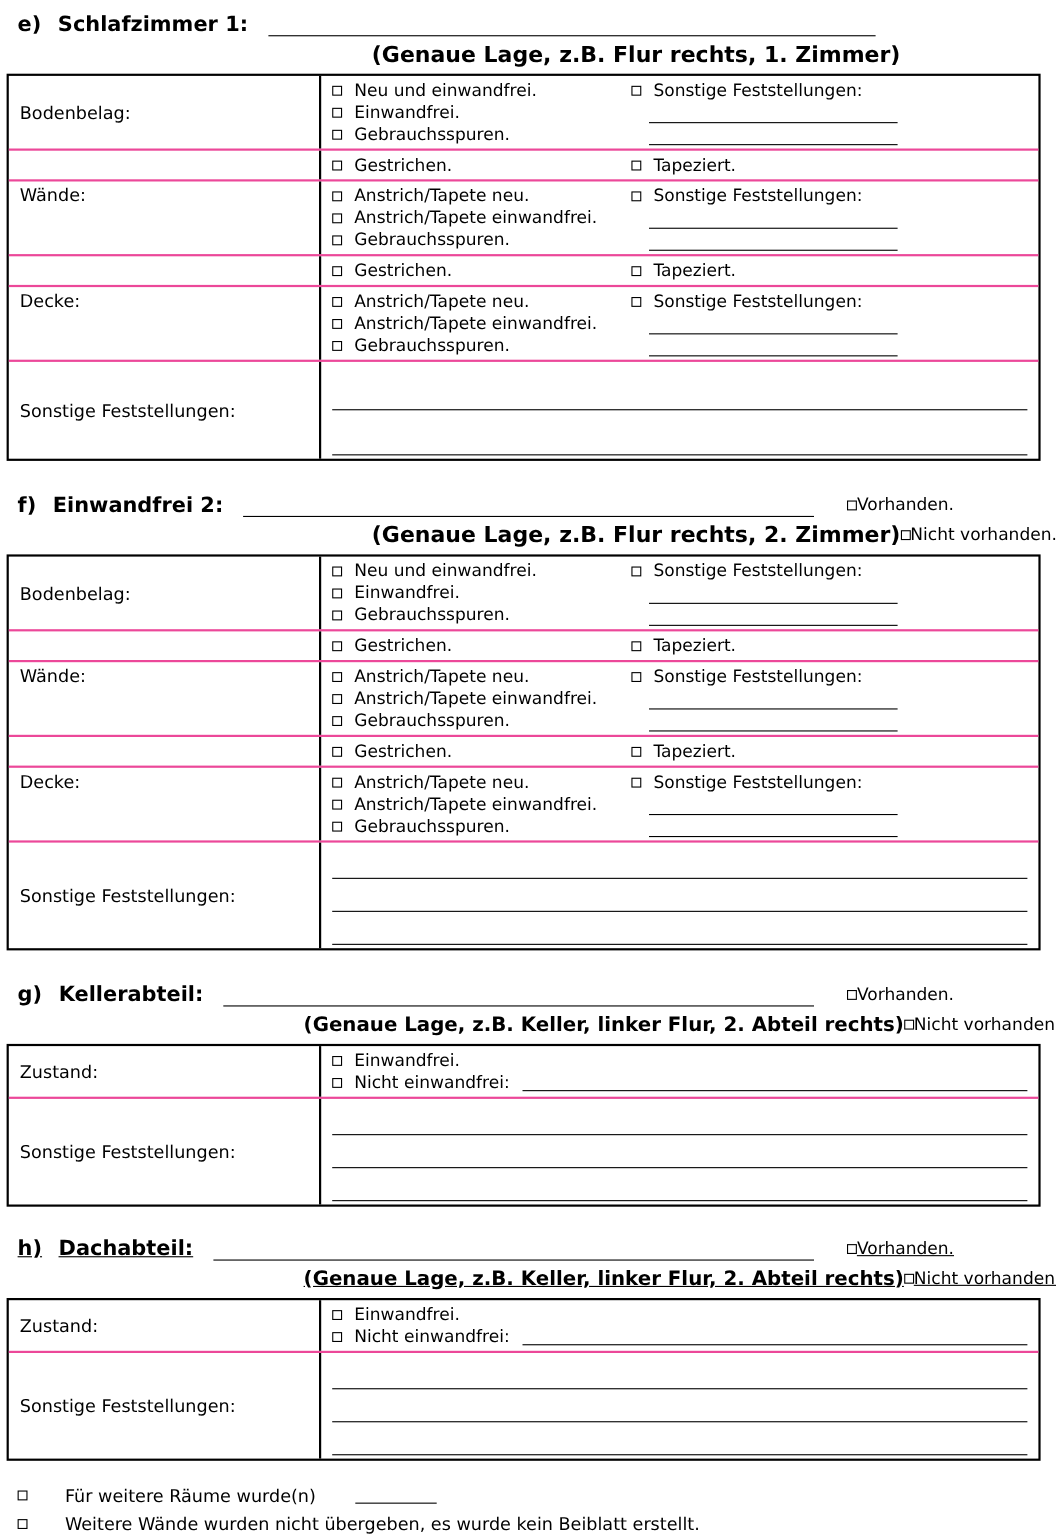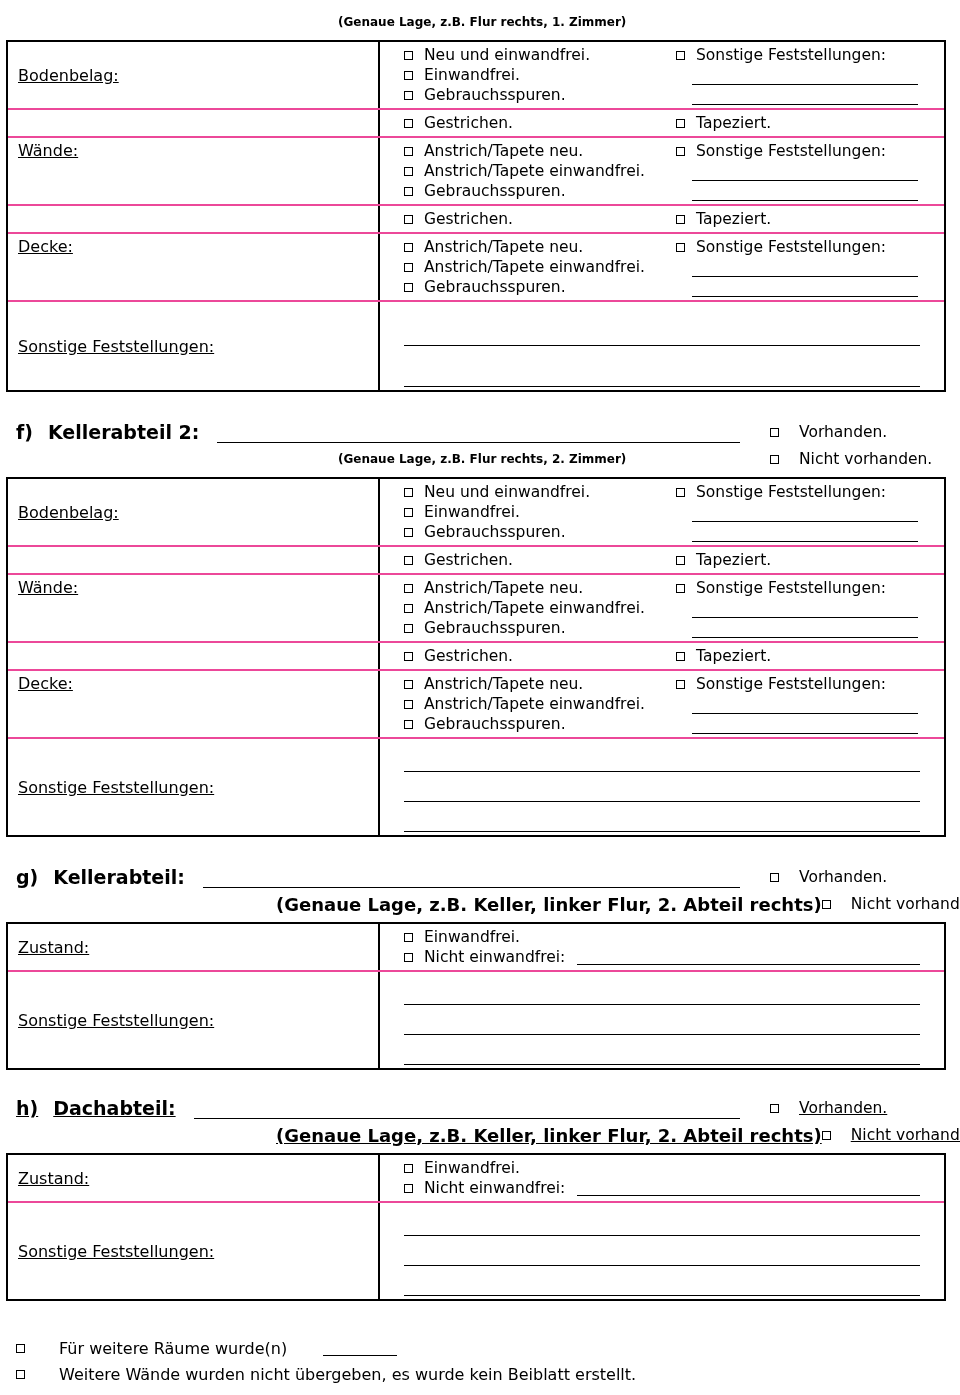--- a/index.html
+++ b/index.html
@@ -27,43 +27,42 @@
   .sec-title .tt { margin-left: 15px; }
   .loc-blank {
     flex: 1; height: 22px;
     border-bottom: 1.6px solid #000;
     margin-left: 18px;
   }
   .loc-blank.no-presence { margin-right: 150px; }
   .loc-blank.with-presence { margin-right: 30px; }
   .presence {
     flex: none; width: 176px; height: 22px;
-    display: flex; align-items: center; gap: 20px;
+    display: flex; align-items: center; gap: 0;
     font-size: 15.5px;
   }
   .hline2 { display: flex; align-items: center; margin-top: 4px; height: 24px; }
-  .hint { flex: none; font-weight: bold; font-size: 12px; white-space: nowrap; }
+  .hint { flex: none; font-weight: bold; font-size: 20px; white-space: nowrap; }
   .hint.room { margin-left: 322px; }
   .hint.cellar { margin-left: 260px; font-size: 18px; }
   .hline2 .presence { margin-left: auto; }
 
   
   .tbl { border: 2px solid #000; margin-top: 6px; background: #fff; }
   .trow { display: flex; border-top: 2px solid #ec4899; }
   .trow:first-child { border-top: 0; }
   .lcell {
-    flex: none; width: 372px;
+    flex: none; width: 284px;
     border-right: 2px solid #000;
     padding: 3px 8px 3px 10px;
     display: flex; align-items: flex-start;
     font-size: 16px;
-    text-decoration: underline;
   }
   .lcell.center { align-items: center; }
-  .ccell { flex: 1; padding: 3px 24px; }
+  .ccell { flex: 1; padding: 3px 10px; }
   .cols { display: flex; }
   .col1 { flex: none; width: 272px; }
   .col2 { flex: 1; }
 
   .opt { display: flex; align-items: center; gap: 11px; min-height: 20px; }
   .opt span:last-child { line-height: 20px; }
   .cb {
     flex: none; width: 9px; height: 9px;
     border: 1.8px solid #000; margin-top: 1px;
     background: #fff;
@@ -89,20 +88,24 @@
   .bopt { display: flex; align-items: center; gap: 34px; min-height: 26px; font-size: 16px; }
   .bopt .cb { margin-top: 0; }
   .inline-blank { display: inline-block; width: 74px; height: 16px; border-bottom: 1.6px solid #000; margin: 0 2px; }
 </style>
 </head>
 <body>
 
 <div class="page">
 
   <div class="sec-head">
+    <div class="hline1">
+      <div class="sec-title"><span>e)</span><span class="tt">Schlafzimmer 1:</span></div>
+      <div class="loc-blank no-presence"></div>
+    </div>
     <div class="hline2">
       <div class="hint room">(Genaue Lage, z.B. Flur rechts, 1. Zimmer)</div>
     </div>
   </div>
 
   <div class="tbl">
     <div class="trow">
       <div class="lcell center">
           <span>Bodenbelag:</span>
         </div>
@@ -229,21 +232,21 @@
         </div>
       <div class="ccell flines f2">
         <div class="blank"></div>
         <div class="blank"></div>
       </div>
     </div>
   </div>
 
   <div class="sec-head gap24">
     <div class="hline1">
-      <div class="sec-title"><span>f)</span><span class="tt">Kellerabteil 2:</span></div>
+      <div class="sec-title"><span>f)</span><span class="tt">Einwandfrei 2:</span></div>
       <div class="loc-blank with-presence"></div>
       <div class="presence">
           <span class="cb"></span>
           <span>Vorhanden.</span>
         </div>
     </div>
     <div class="hline2">
       <div class="hint room">(Genaue Lage, z.B. Flur rechts, 2. Zimmer)</div>
       <div class="presence">
           <span class="cb"></span>

